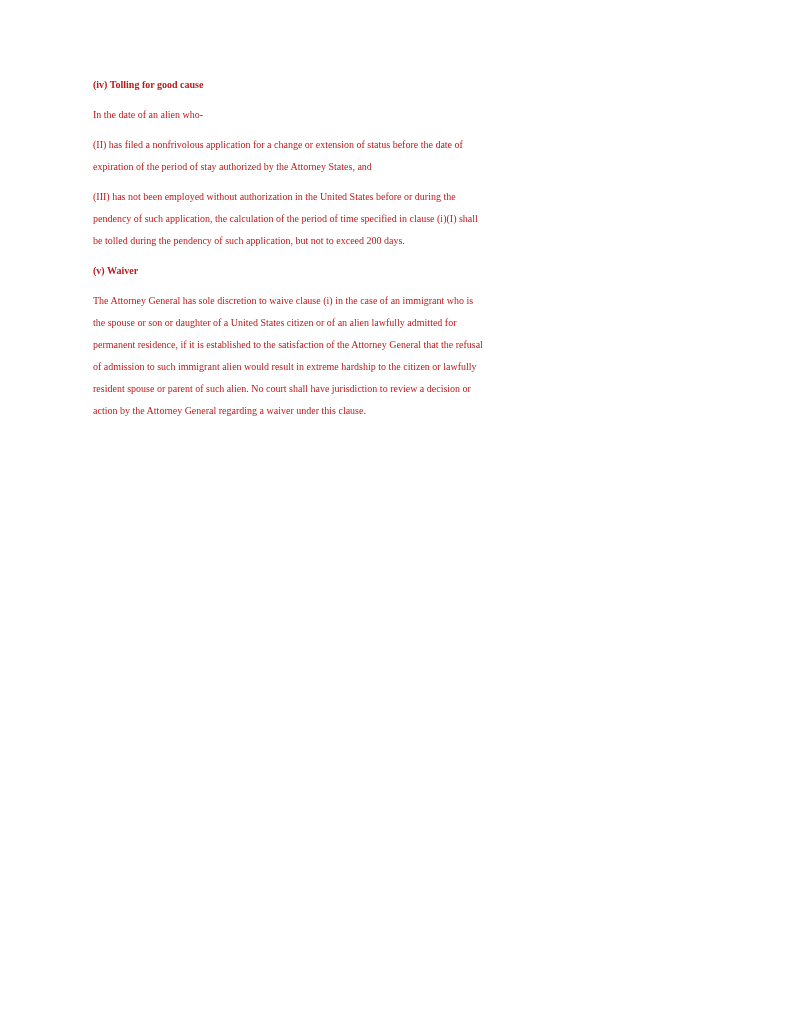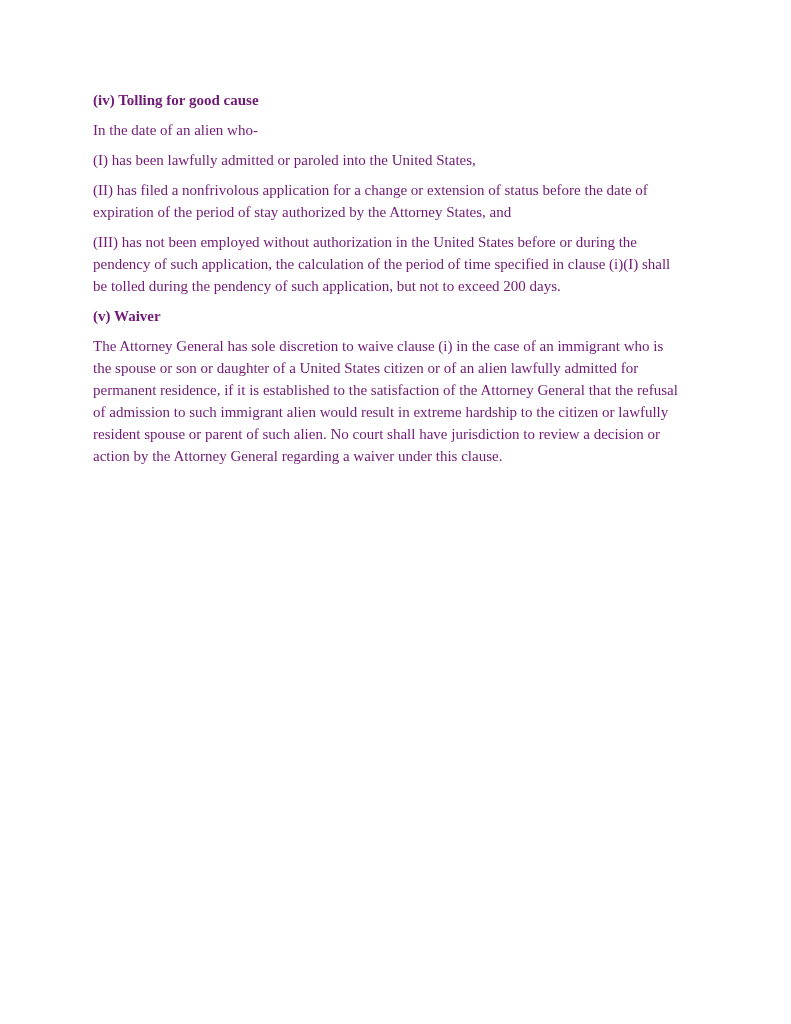--- a/index.html
+++ b/index.html
@@ -9,25 +9,25 @@
   body {
     width: 791px;
     height: 1024px;
     background: #ffffff;
     overflow: hidden;
     position: relative;
   }
   .doc-content {
     position: absolute;
     left: 93px;
-    top: 89px;
+    top: 74px;
     font-family: "Liberation Serif", serif;
-    font-size: 15px;
+    font-size: 10px;
     line-height: 22px;
-    color: #701a75;
+    color: #b91c1c;
     -webkit-font-smoothing: antialiased;
   }
   .doc-content h3,
   .doc-content p {
     margin: 0 0 8px 0;
     padding: 0;
     font-size: inherit;
     line-height: inherit;
     white-space: pre-line; 
   }
@@ -38,21 +38,20 @@
 </head>
 <body>
 
 <div class="page">
   <div class="doc-content">
 
     <h3>(iv) Tolling for good cause</h3>
 
     <p>In the date of an alien who-</p>
 
-    <p>(I) has been lawfully admitted or paroled into the United States,</p>
 
     <p>(II) has filed a nonfrivolous application for a change or extension of status before the date of
 expiration of the period of stay authorized by the Attorney States, and</p>
 
     <p>(III) has not been employed without authorization in the United States before or during the
 pendency of such application, the calculation of the period of time specified in clause (i)(I) shall
 be tolled during the pendency of such application, but not to exceed 200 days.</p>
 
     <h3>(v) Waiver</h3>
 

